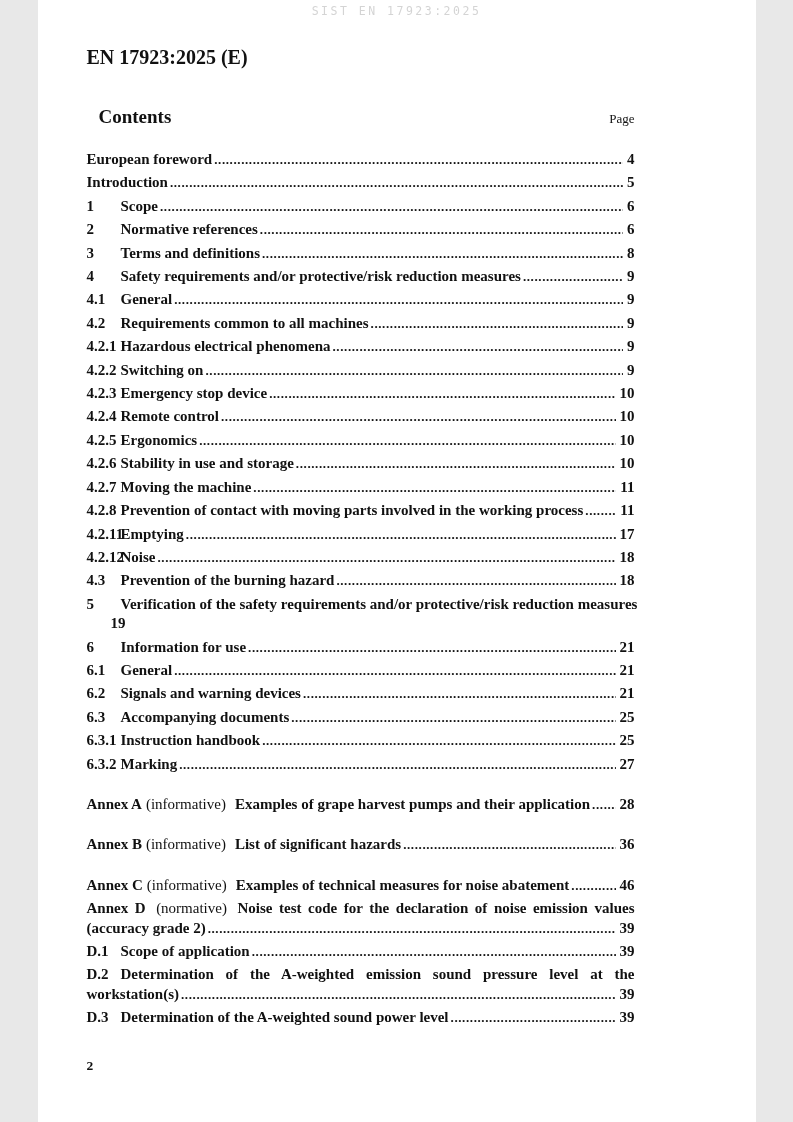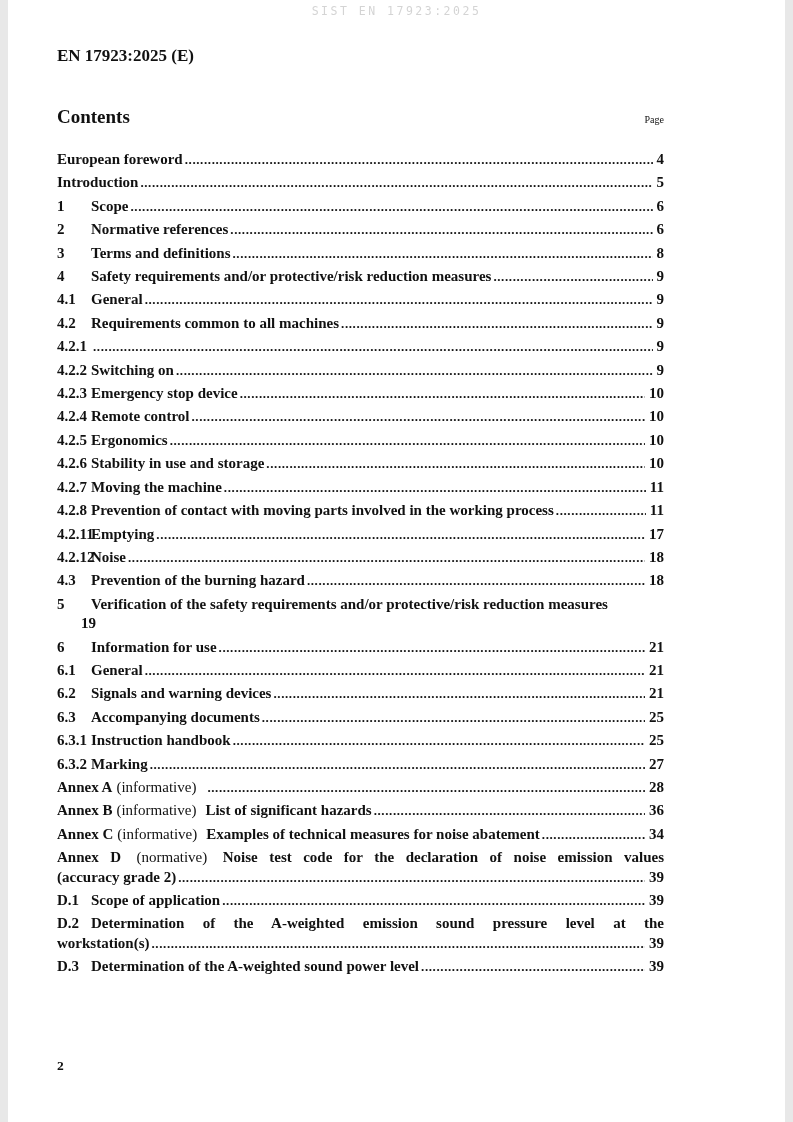--- a/index.html
+++ b/index.html
@@ -1,31 +1,31 @@
 <!DOCTYPE html>
 <html><head>
 <meta charset="utf-8">
 <style>
   html,body{margin:0;padding:0;background:#e8e8e8;}
-  .page{position:relative;width:777px;height:1122px;background:#ffffff;margin:0 auto;
+  .page{position:relative;width:718px;height:1122px;background:#ffffff;margin:0 auto;
         font-family:"Liberation Serif","DejaVu Serif",serif;color:#111;overflow:hidden;}
   .watermark{position:absolute;top:4px;left:0;width:100%;text-align:center;
              font-family:"DejaVu Sans Mono",monospace;font-size:11.5px;
              letter-spacing:2.5px;color:#d4d4d4;}
-  .doc-ref{position:absolute;left:49px;top:46px;font-weight:bold;font-size:17px;}
+  .doc-ref{position:absolute;left:49px;top:46px;font-weight:bold;font-size:20px;}
   .contents-row{position:absolute;left:49px;right:121px;top:106px;
                 display:flex;justify-content:space-between;align-items:baseline;}
-  .contents-title{font-weight:bold;font-size:19px;}
-  .page-label{font-size:10px;font-weight:normal;}
+  .contents-title{font-weight:bold;font-size:19px;margin-left:12px;}
+  .page-label{font-size:13px;font-weight:normal;}
   .toc{position:absolute;left:49px;right:121px;top:150px;font-size:15px;font-weight:bold;}
   .toc-entry{margin-bottom:4px;line-height:19.4px;}
   .row-flex{display:flex;align-items:baseline;}
   .num{flex:0 0 34px;display:inline-block;width:34px;}
   .title{flex:0 1 auto;white-space:nowrap;}
-  .pre{white-space:nowrap;}
+  .pre{white-space:nowrap;margin-top:17px;}
   .mid{font-weight:normal;white-space:nowrap;margin:0 9px 0 4px;}
   .jline .mid{margin:4px 4px;}
   .leader{flex:1 1 auto;overflow:hidden;white-space:nowrap;padding-left:2px;min-width:8px;}
   .leader::after{content:"..................................................................................................................................................................................................................";
                  letter-spacing:0.6px;font-size:13px;}
   .pg{flex:0 0 auto;padding-left:4px;}
   .jline{text-align:justify;text-align-last:justify;}
   .line2-indent{margin-left:20px;}
   .footer-page-num{position:absolute;left:49px;top:1058px;font-weight:bold;font-size:13.5px;}
 </style>
@@ -81,20 +81,21 @@
         <span class="pg">9</span>
       </div>
       <div class="toc-entry row-flex">
         <span class="num">4.2</span>
         <span class="title">Requirements common to all machines</span>
         <span class="leader"></span>
         <span class="pg">9</span>
       </div>
       <div class="toc-entry row-flex">
         <span class="num">4.2.1</span>
+        <span class="title">Hazardous electrical phenomena</span>
         <span class="leader"></span>
         <span class="pg">9</span>
       </div>
       <div class="toc-entry row-flex">
         <span class="num">4.2.2</span>
         <span class="title">Switching on</span>
         <span class="leader"></span>
         <span class="pg">9</span>
       </div>
       <div class="toc-entry row-flex">
@@ -190,36 +191,37 @@
       </div>
       <div class="toc-entry row-flex">
         <span class="num">6.3.2</span>
         <span class="title">Marking</span>
         <span class="leader"></span>
         <span class="pg">27</span>
       </div>
       <div class="toc-entry row-flex">
         <span class="pre">Annex A</span>
         <span class="mid">(informative)</span>
+        <span class="title">Examples of grape harvest pumps and their application</span>
         <span class="leader"></span>
         <span class="pg">28</span>
       </div>
       <div class="toc-entry row-flex">
         <span class="pre">Annex B</span>
         <span class="mid">(informative)</span>
         <span class="title">List of significant hazards</span>
         <span class="leader"></span>
         <span class="pg">36</span>
       </div>
       <div class="toc-entry row-flex">
         <span class="pre">Annex C</span>
         <span class="mid">(informative)</span>
         <span class="title">Examples of technical measures for noise abatement</span>
         <span class="leader"></span>
-        <span class="pg">34</span>
+        <span class="pg">46</span>
       </div>
       <div class="toc-entry">
         <div class="jline"><span class="pre">Annex D</span> <span class="mid">(normative)</span> <span>Noise test code for the declaration of noise emission values</span></div>
         <div class="row-flex">
           <span class="title">(accuracy grade 2)</span>
           <span class="leader"></span>
           <span class="pg">39</span>
         </div>
       </div>
       <div class="toc-entry row-flex">

